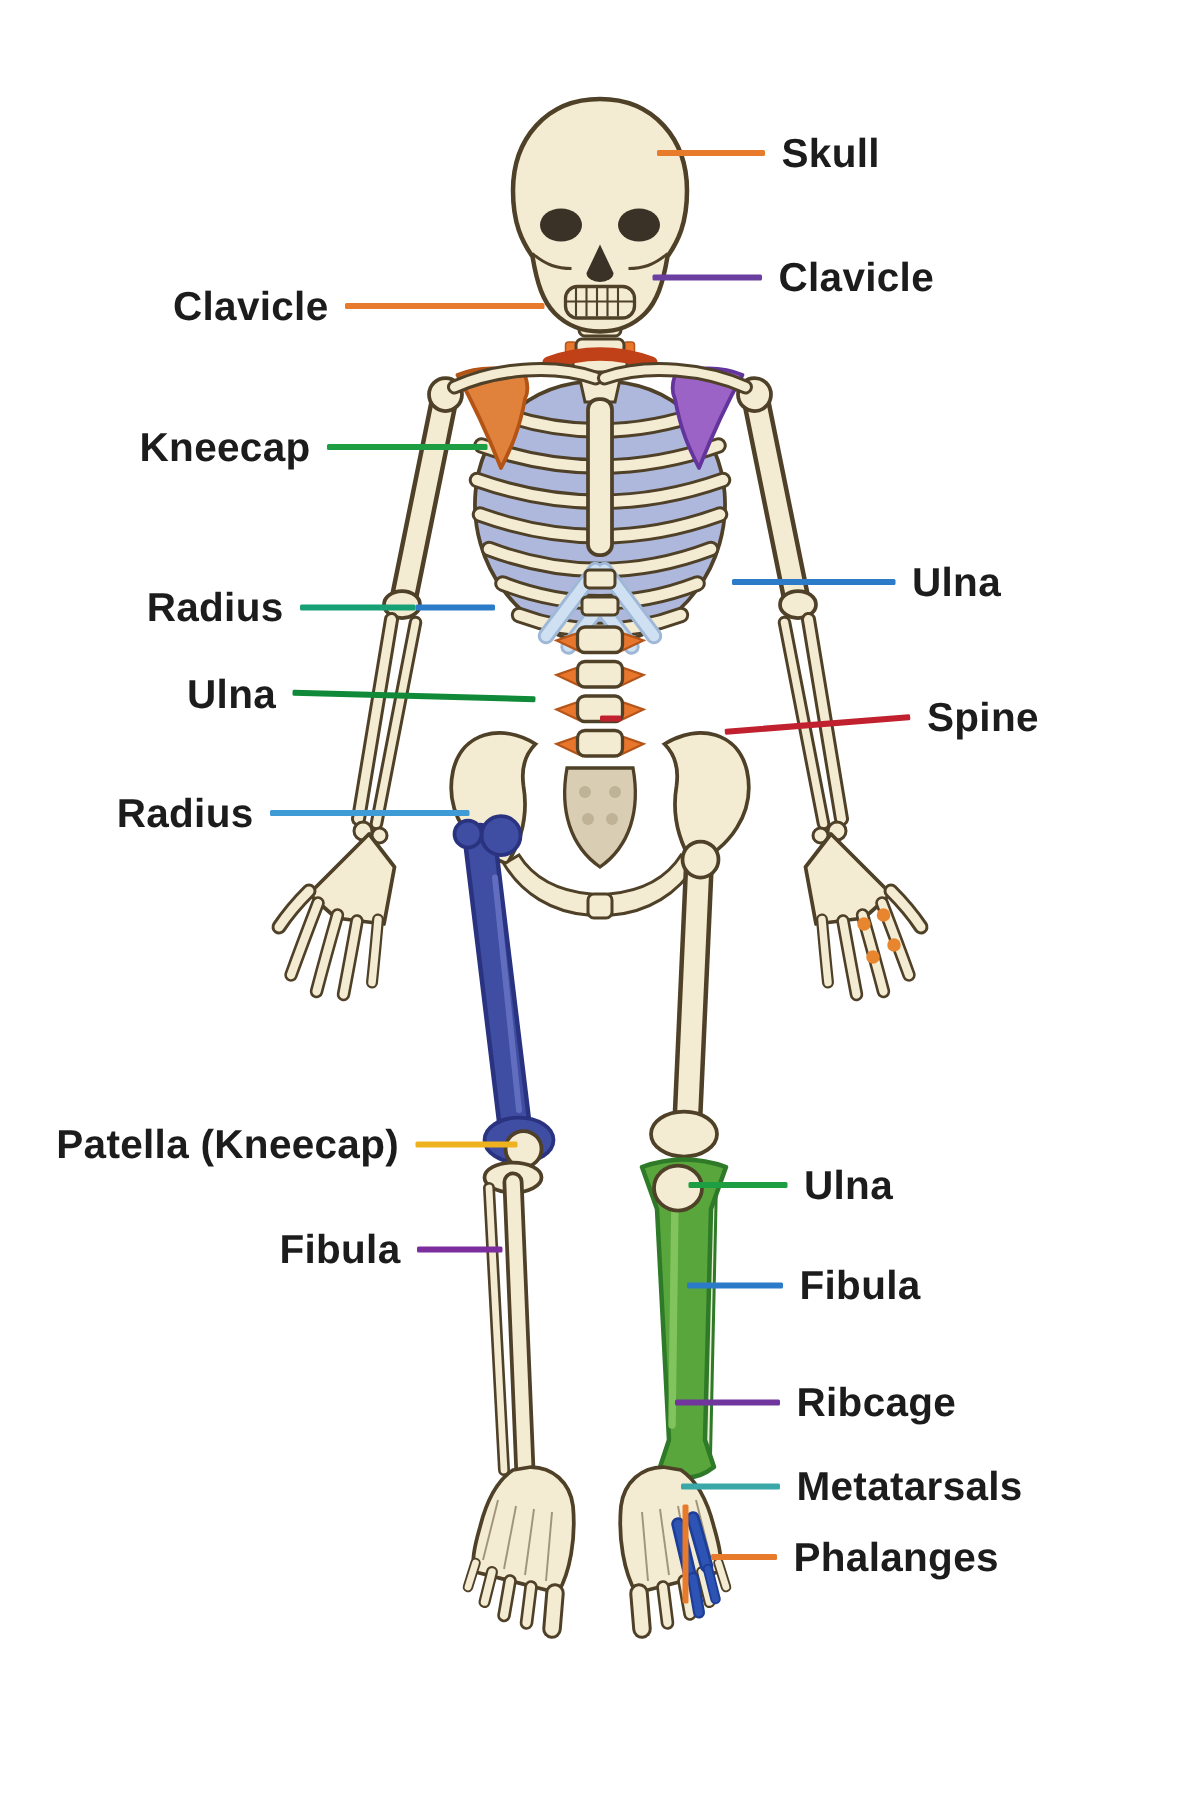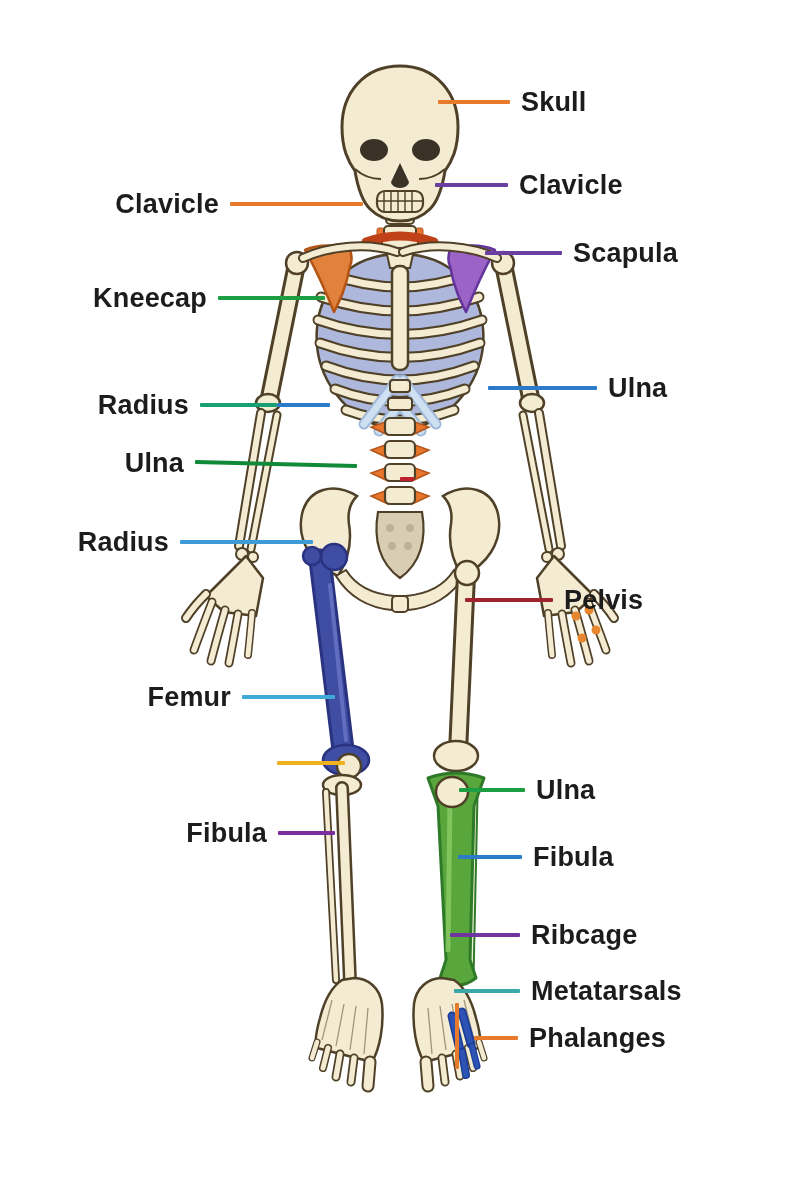--- a/index.html
+++ b/index.html
@@ -254,31 +254,27 @@
   </svg>
 
   <div class="label right" style="left:438px;top:84px">
     <span class="line" style="width: 72px; background-color: rgb(232, 122, 43);"></span>
     <span class="text">Skull</span>
   </div>
   <div class="label right" style="left:435px;top:167px">
     <span class="line" style="width: 73px; background-color: rgb(107, 63, 160);"></span>
     <span class="text">Clavicle</span>
   </div>
-  <div class="label right" style="left:485px;top:235px">
-    <span class="line" style="width: 77px; background-color: rgb(107, 63, 160);"></span>
-    <span class="text">Scapula</span>
-  </div>
   <div class="label right" style="left:488px;top:370px">
     <span class="line" style="width: 109px; background-color: rgb(44, 123, 200);"></span>
     <span class="text">Ulna</span>
   </div>
-  <div class="label right" style="left:465px;top:582px">
-    <span class="line" style="width: 88px; background-color: rgb(160, 36, 48);"></span>
-    <span class="text">Pelvis</span>
+  <div class="label right" style="left:483px;top:460px">
+    <span class="line" style="width: 124px; transform: translateY(5px) rotate(-4.5deg); background-color: rgb(193, 33, 46);"></span>
+    <span class="text">Spine</span>
   </div>
   <div class="label right" style="left:459px;top:772px">
     <span class="line" style="width: 66px; background-color: rgb(30, 158, 66);"></span>
     <span class="text">Ulna</span>
   </div>
   <div class="label right" style="left:458px;top:839px">
     <span class="line" style="width: 64px; background-color: rgb(44, 123, 200);"></span>
     <span class="text">Fibula</span>
   </div>
   <div class="label right" style="left:450px;top:917px">
@@ -308,25 +304,22 @@
     <span class="line seg2" style="width: 53px; background-color: rgb(44, 123, 200);"></span>
   </div>
   <div class="label left" style="right:443px;top:445px">
     <span class="text">Ulna</span>
     <span class="line" style="width: 162px; transform: translateY(1px) rotate(1.5deg); background-color: rgb(16, 138, 56);"></span>
   </div>
   <div class="label left" style="right:487px;top:524px">
     <span class="text">Radius</span>
     <span class="line" style="width: 133px; background-color: rgb(62, 155, 214);"></span>
   </div>
-  <div class="label left" style="right:465px;top:679px">
-    <span class="text">Femur</span>
-    <span class="line" style="width: 93px; background-color: rgb(63, 170, 214);"></span>
-  </div>
   <div class="label left" style="right:455px;top:745px">
+    <span class="text">Patella (Kneecap)</span>
     <span class="line" style="width: 68px; background-color: rgb(239, 178, 31);"></span>
   </div>
   <div class="label left" style="right:465px;top:815px">
     <span class="text">Fibula</span>
     <span class="line" style="width: 57px; background-color: rgb(124, 46, 158);"></span>
   </div>
 
   <div class="extra-line" style="left: 455px; top: 1003px; width: 4px; height: 66px; background-color: rgb(232, 122, 43);"></div>
   <div class="extra-line" style="left: 400px; top: 477px; width: 14px; height: 4px; background-color: rgb(193, 33, 46);"></div>
 

